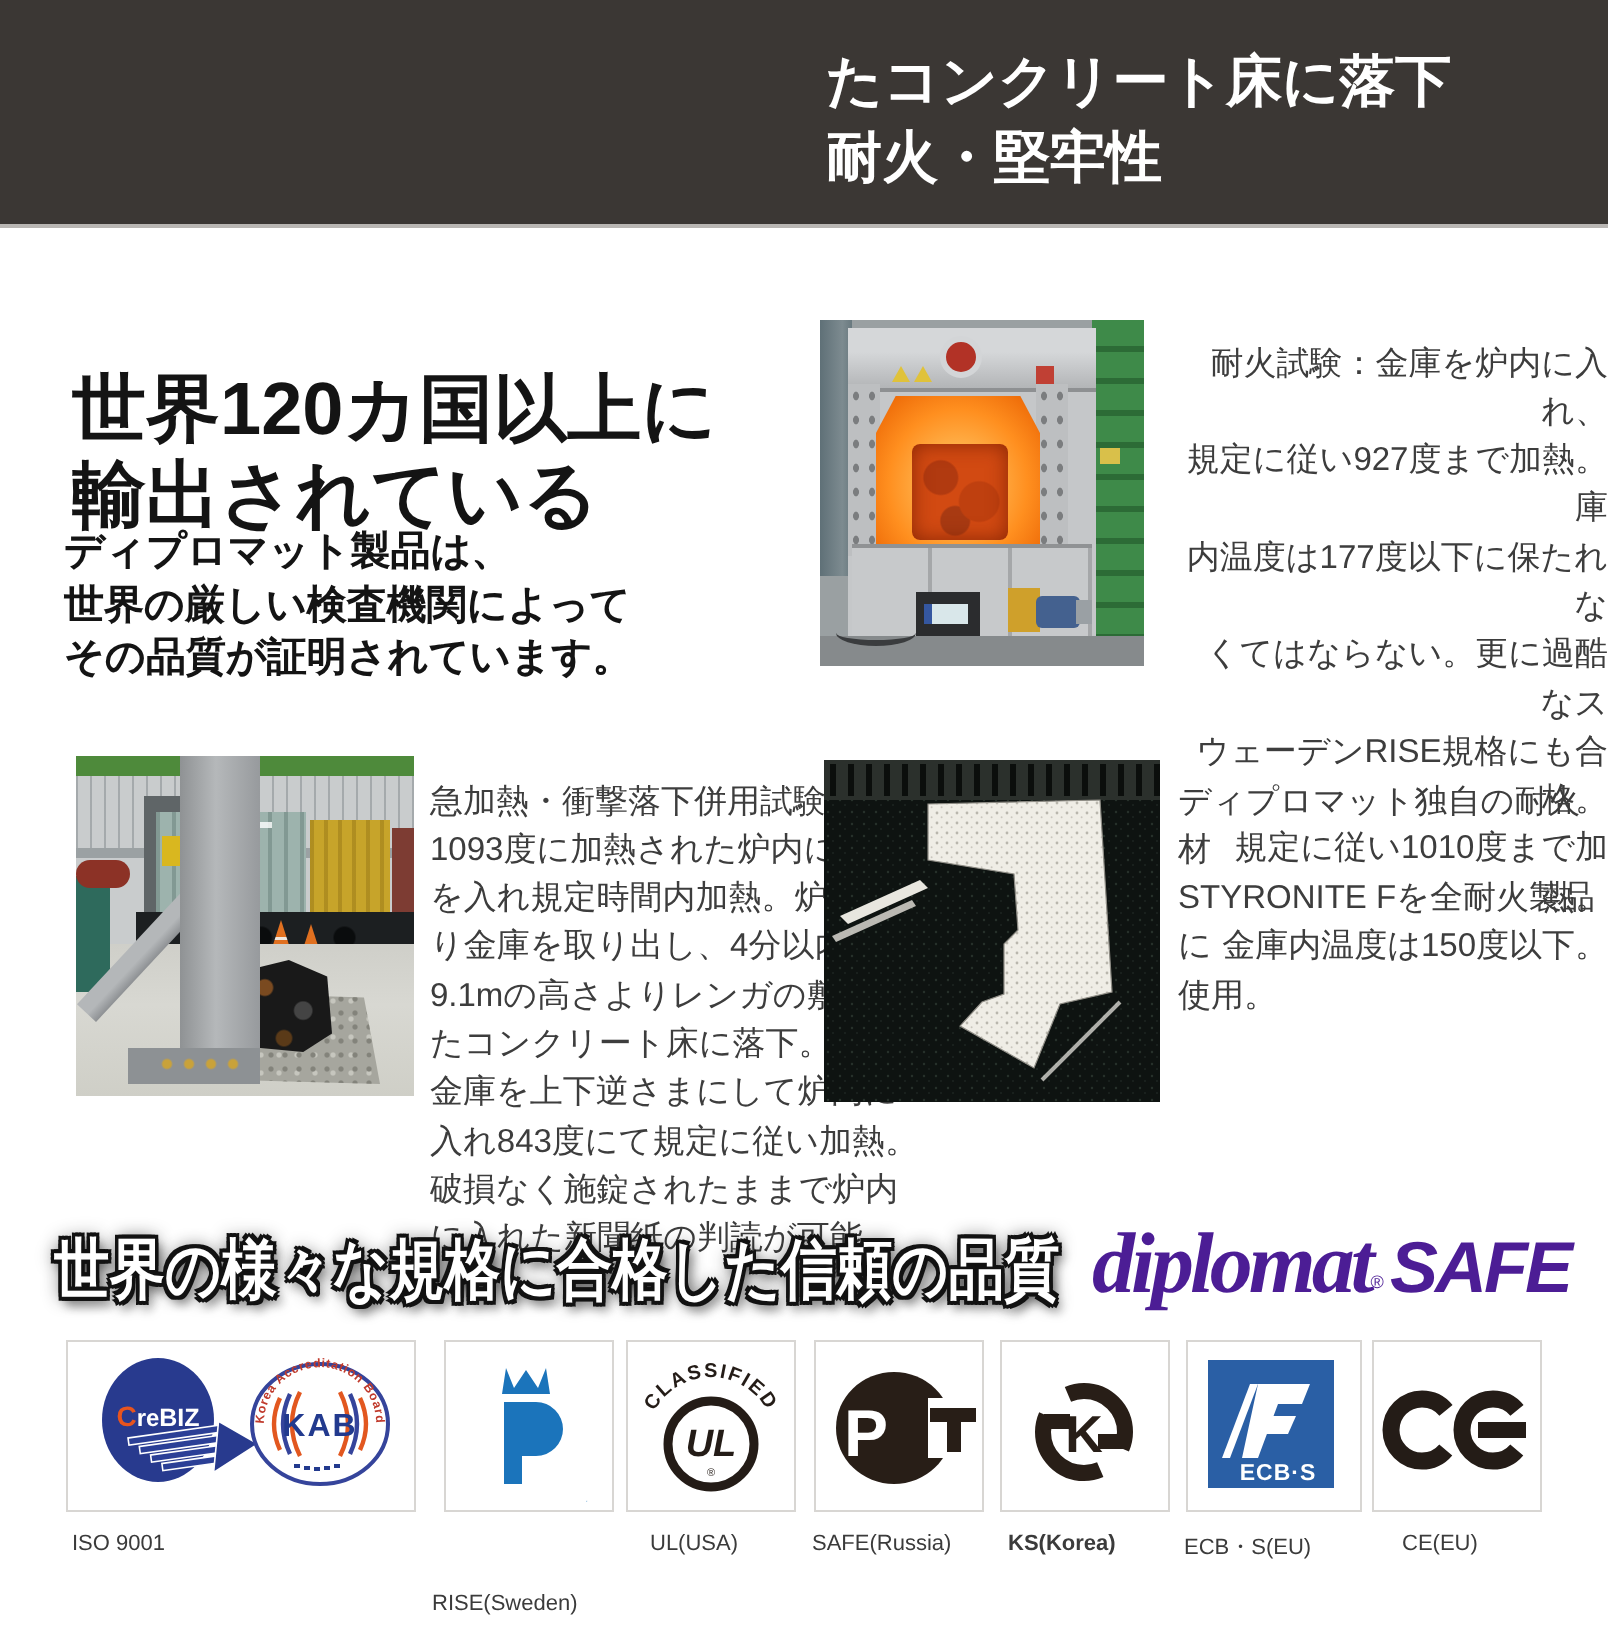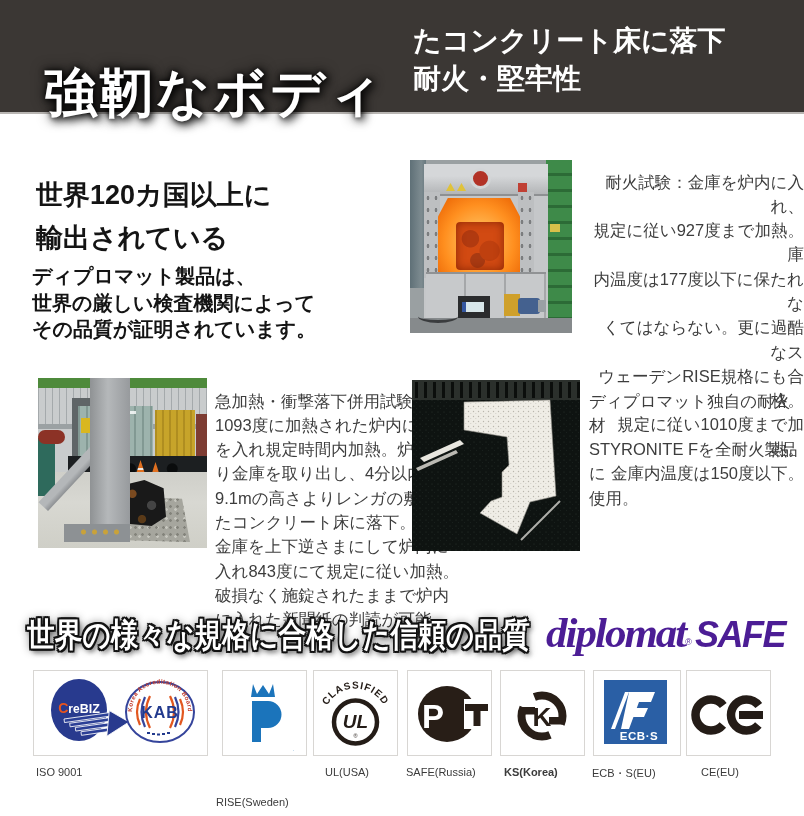--- a/index.html
+++ b/index.html
@@ -7,21 +7,21 @@
         font-family:"Liberation Sans","DejaVu Sans",sans-serif;color:#1a1a1a;}
   .abs{position:absolute;}
 
   
   .hero{position:absolute;left:0;top:0;width:804px;height:112px;background:#3b3734;border-bottom:2px solid #b9b6b3;}
   .hero-title{position:absolute;left:44px;top:28px;font-size:53px;font-weight:bold;color:#fff;letter-spacing:3px;line-height:1.1;
               text-shadow:0 0 14px rgba(0,0,0,.95),0 0 5px rgba(0,0,0,.9),3px 3px 9px rgba(0,0,0,.9);}
   .hero-sub{position:absolute;left:413px;top:22px;font-size:28px;font-weight:bold;color:#fff;line-height:38px;}
 
   
-  .headline{position:absolute;left:36px;top:152px;font-size:27px;line-height:43px;font-weight:bold;color:#141414;white-space:pre-line;}
+  .headline{position:absolute;left:36px;top:152px;font-size:37px;line-height:43px;font-weight:bold;color:#141414;white-space:pre-line;}
   .intro-desc{position:absolute;left:32px;top:243px;font-size:20px;line-height:26.5px;font-weight:bold;color:#141414;white-space:pre-line;}
 
   .caption{font-size:16.5px;line-height:24.3px;color:#3d3d3d;white-space:pre-line;}
 
   
   .photo{position:absolute;overflow:hidden;}
   #fire-photo{left:410px;top:160px;width:162px;height:173px;background:#9aa0a2;}
   #drop-photo{left:38px;top:378px;width:169px;height:170px;background:#c9cccd;}
   #material-photo{left:412px;top:380px;width:168px;height:171px;background:#0e1311;}
   .photo div{position:absolute;}
@@ -118,21 +118,20 @@
   #cert-label-0{left:36px;}  #cert-label-1{left:216px;margin-top:30px;} #cert-label-2{left:325px;}
   #cert-label-3{left:406px;} #cert-label-4{left:504px;font-weight:bold;} #cert-label-5{left:592px;} #cert-label-6{left:701px;}
   svg text{font-family:"Liberation Sans","DejaVu Sans",sans-serif;}
 </style>
 </head>
 <body>
 
 <div class="page">
 
   <header class="hero">
-    <h1 class="hero-title">強靭なボディ</h1>
     <div class="hero-sub">
       <div>たコンクリート床に落下</div>
       <div>耐火・堅牢性</div>
     </div>
   </header>
 
   <h2 class="headline">世界120カ国以上に
 輸出されている</h2>
   <p class="intro-desc">ディプロマット製品は、
 世界の厳しい検査機関によって

